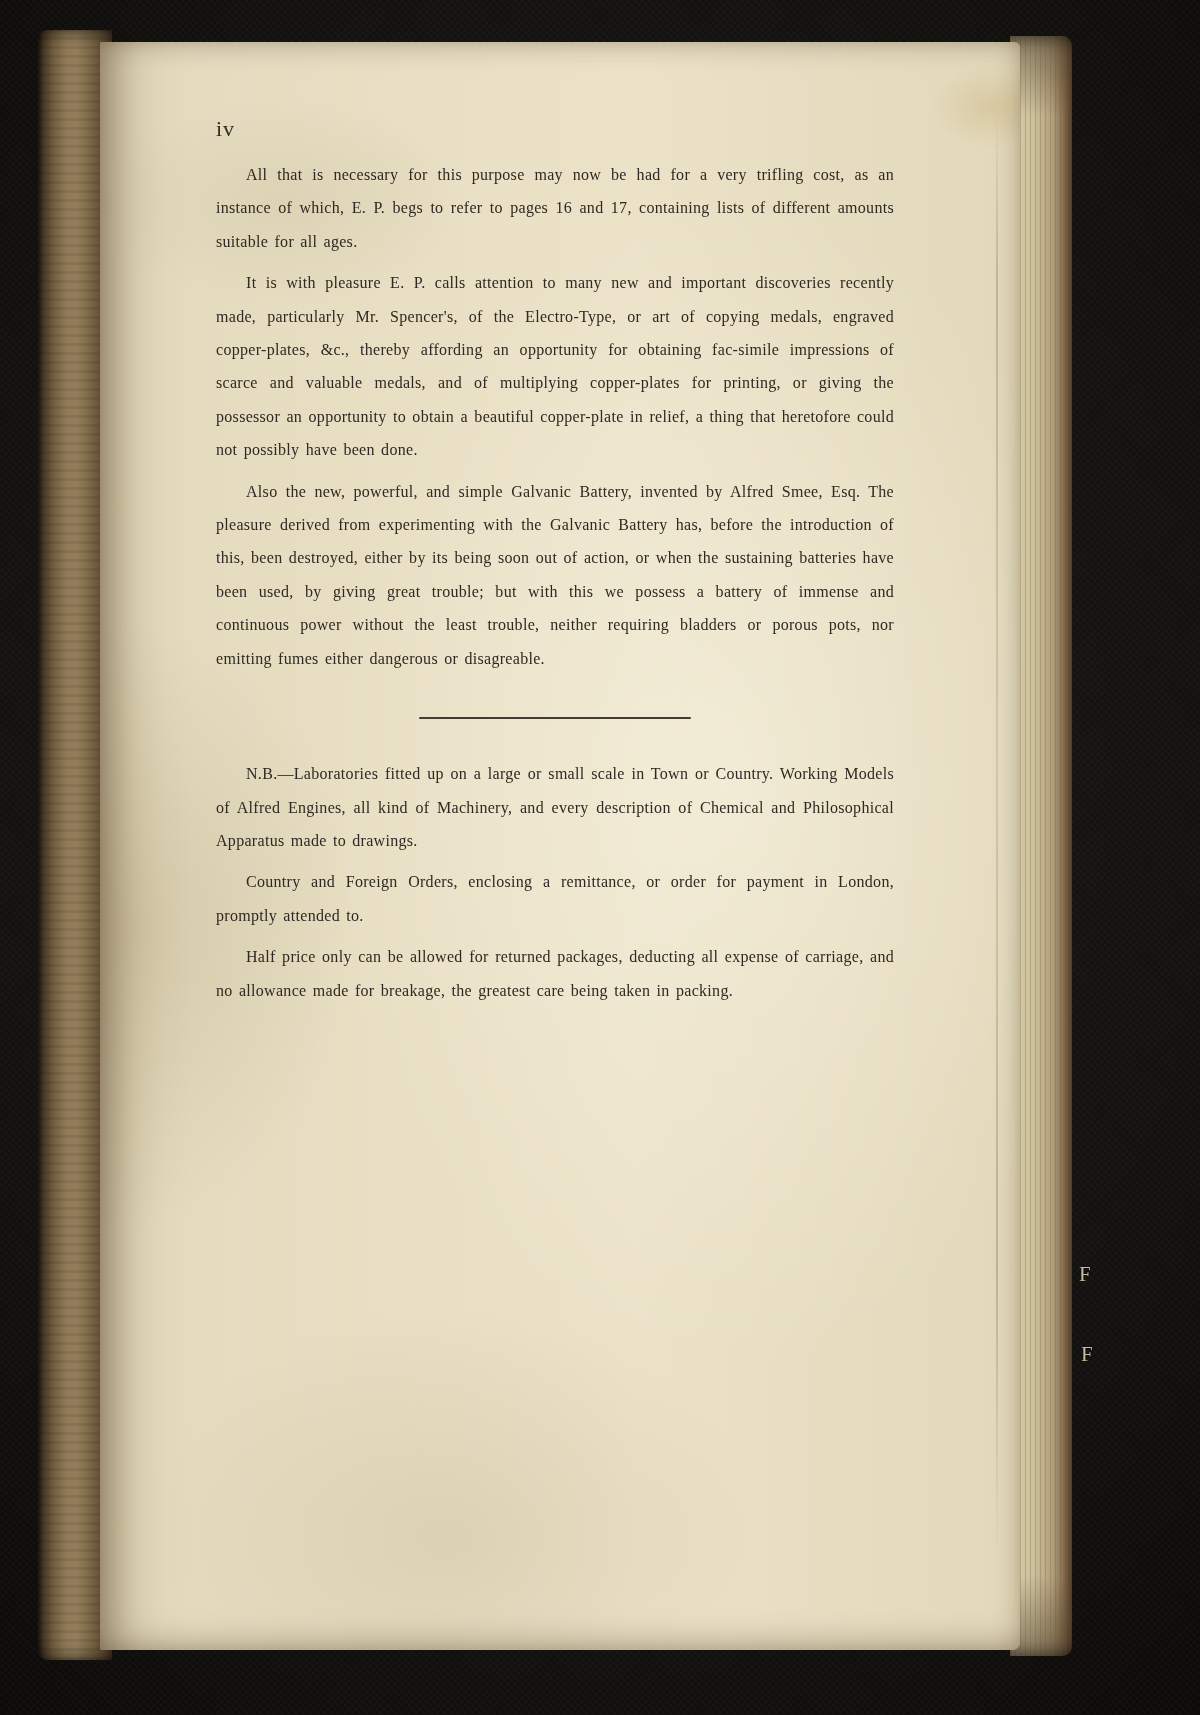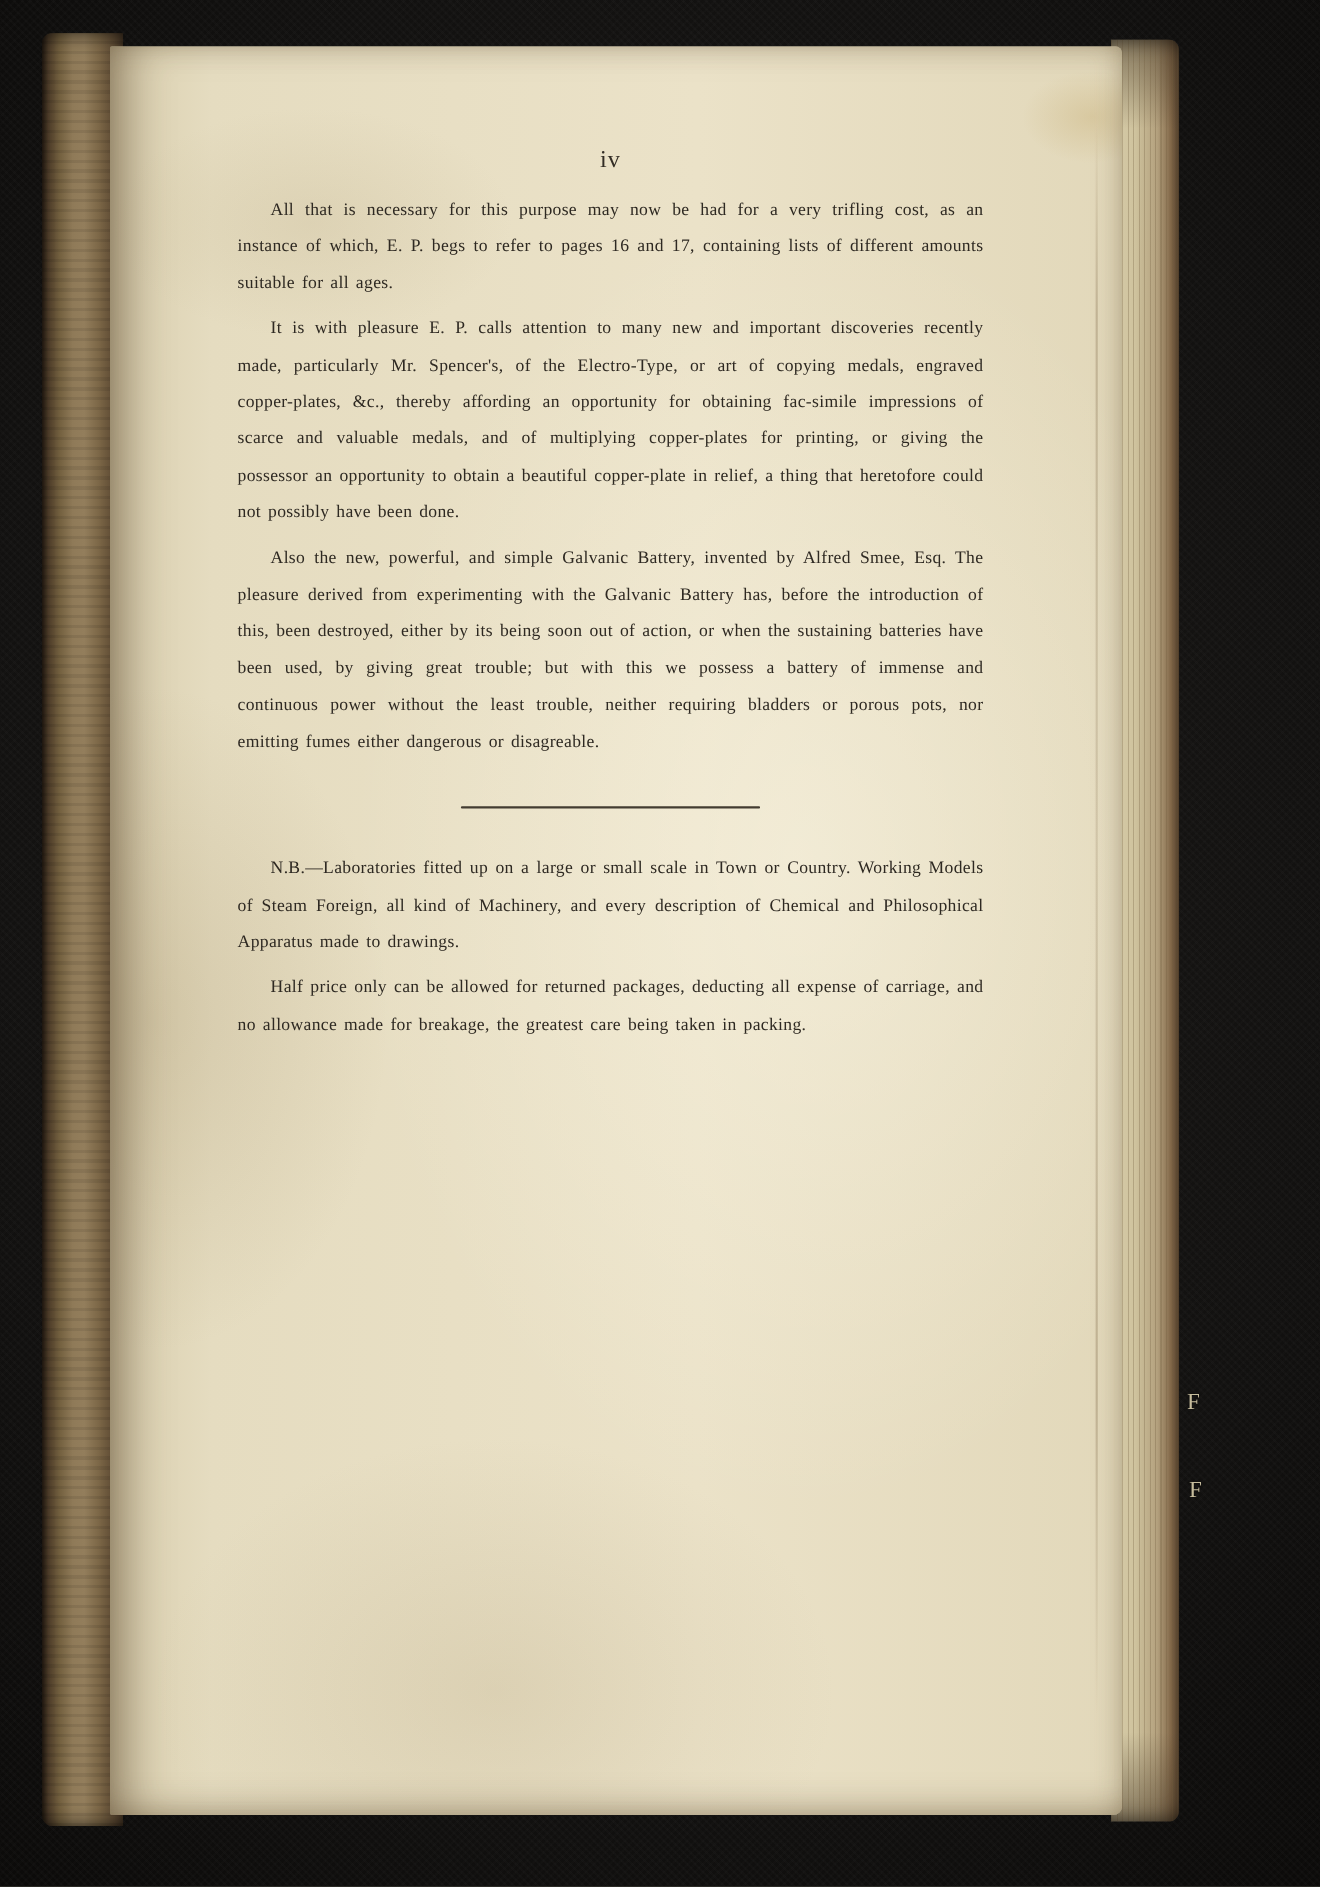--- a/index.html
+++ b/index.html
@@ -95,24 +95,24 @@
     width: 2px;
     border-radius: 2px;
     background: linear-gradient(180deg,
       transparent 0%,
       rgba(120,98,66,0.30) 12%,
       rgba(120,98,66,0.18) 45%,
       rgba(120,98,66,0.32) 80%,
       transparent 100%);
   }
   .page-number {
-    text-align: center;
+    text-align: left;
     font-size: 22px;
     letter-spacing: 1px;
-    margin: 16px 0 16px 0;
+    margin: 0 0 16px 0;
     color: #332d25;
   }
   .para {
     margin: 0;
     font-size: 16px;
     line-height: 33.4px;
     text-align: justify;
     text-indent: 30px;
     letter-spacing: 0.3px;
     word-spacing: 2px;
@@ -151,22 +151,23 @@
     <div class="page-number">iv</div>
 
     <p class="para">All that is necessary for this purpose may now be had for a very trifling cost, as an instance of which, E. P. begs to refer to pages 16 and 17, containing lists of different amounts suitable for all ages.</p>
 
     <p class="para">It is with pleasure E. P. calls attention to many new and important discoveries recently made, particularly Mr. Spencer's, of the Electro-Type, or art of copying medals, engraved copper-plates, &amp;c., thereby affording an opportunity for obtaining fac-simile impressions of scarce and valuable medals, and of multiplying copper-plates for printing, or giving the possessor an opportunity to obtain a beautiful copper-plate in relief, a thing that heretofore could not possibly have been done.</p>
 
     <p class="para">Also the new, powerful, and simple Galvanic Battery, invented by Alfred Smee, Esq. The pleasure derived from experimenting with the Galvanic Battery has, before the introduction of this, been destroyed, either by its being soon out of action, or when the sustaining batteries have been used, by giving great trouble; but with this we possess a battery of immense and continuous power without the least trouble, neither requiring bladders or porous pots, nor emitting fumes either dangerous or disagreable.</p>
 
     <div class="divider"></div>
 
-    <p class="para">N.B.—Laboratories fitted up on a large or small scale in Town or Country. Working Models of Steam Foreign, all kind of Machinery, and every description of Chemical and Philosophical Apparatus made to drawings.</p>
+    <p class="para">N.B.—Laboratories fitted up on a large or small scale in Town or Country. Working Models of Alfred Engines, all kind of Machinery, and every description of Chemical and Philosophical Apparatus made to drawings.</p>
 
+    <p class="para">Country and Foreign Orders, enclosing a remittance, or order for payment in London, promptly attended to.</p>
 
     <p class="para">Half price only can be allowed for returned packages, deducting all expense of carriage, and no allowance made for breakage, the greatest care being taken in packing.</p>
 
   </div>
 
   <div class="edge-fragment f1">F</div>
 
   <div class="edge-fragment f2">F</div>
 
 </div>

